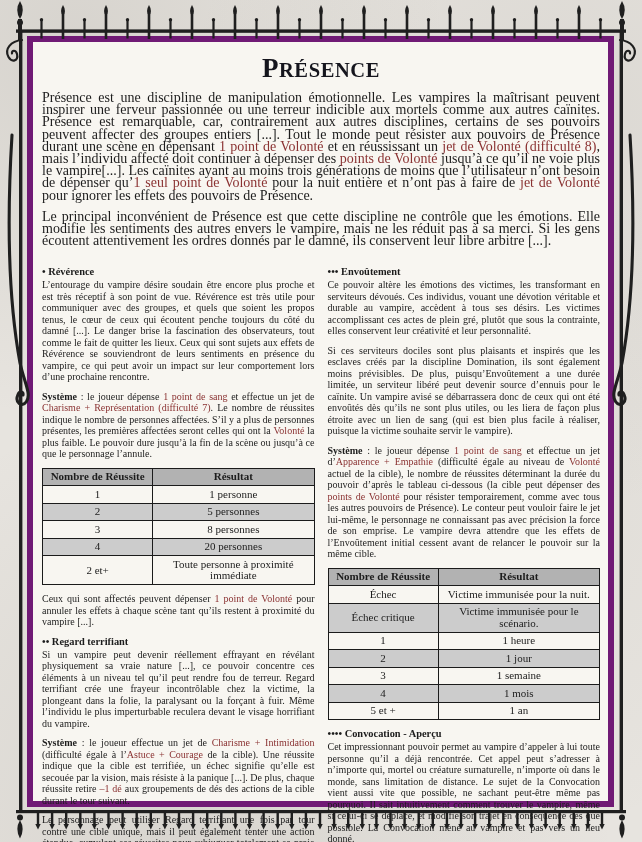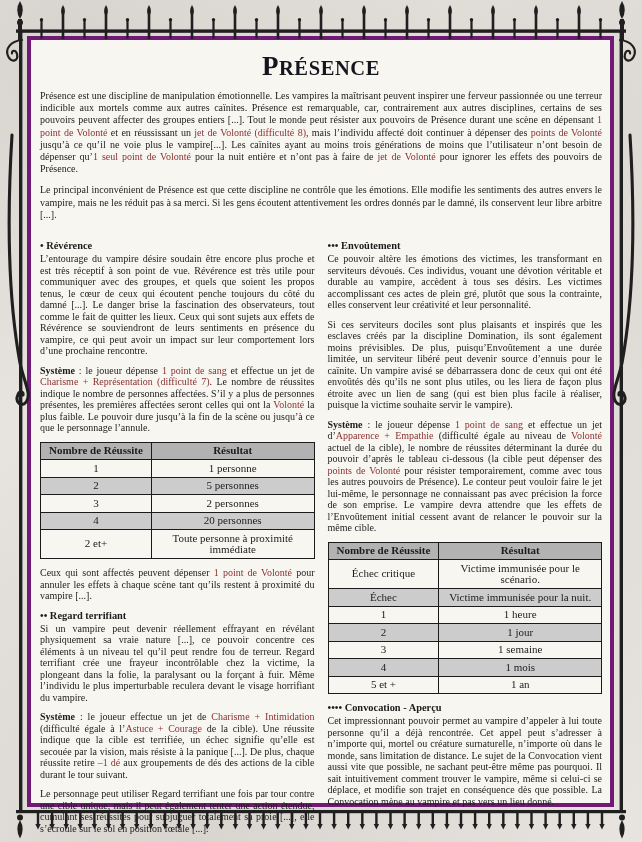--- a/index.html
+++ b/index.html
@@ -13,31 +13,31 @@
     content:"";position:absolute;inset:0;pointer-events:none;z-index:0;
     background:
       radial-gradient(circle at 12% 6%, rgba(115,110,100,.14), transparent 38%),
       radial-gradient(circle at 88% 15%, rgba(115,110,100,.10), transparent 42%),
       radial-gradient(circle at 30% 98%, rgba(115,110,100,.13), transparent 45%),
       radial-gradient(circle at 75% 60%, rgba(115,110,100,.07), transparent 50%);
   }
   .frame{
     position:absolute;left:27px;top:36px;width:587px;height:771px;z-index:1;
     background:var(--paper-inner,#f8f6f1);
-    border:4px solid #701a75;box-sizing:border-box;
+    border:6px solid #701a75;box-sizing:border-box;
   }
   .content{position:absolute;inset:0;padding:3px 8px 0 9px;box-sizing:border-box;}
   #fence{position:absolute;left:0;top:0;z-index:2;pointer-events:none;}
 
   .title{margin:6px 0 7px;text-align:center;font-weight:700;color:#15151d;letter-spacing:.5px;line-height:30px;}
   .title .cap{font-size:27px;}
   .title .rest{font-size:20.5px;text-transform:uppercase;letter-spacing:.6px;}
 
   .para{margin:0 0 8px;text-align:justify;font-size:10px;line-height:11.5px;hyphens:auto;}
-  .intro .para{font-size:10px;line-height:12.2px;margin-bottom:9px;}
+  .intro .para{font-size:14px;line-height:12.2px;margin-bottom:9px;}
   .cols{display:flex;gap:13px;margin-top:17px;}
   .col{flex:1 1 0;min-width:0;}
   .pheading{font-weight:700;font-size:10.4px;line-height:12px;margin:2px 0 1px;}
   .seg-r{color:var(--accent-red,#8a3232);}
   .seg-b{font-weight:700;}
 
   .rtable{width:100%;border-collapse:collapse;margin:5px 0 8px;font-size:11px;table-layout:fixed;}
   .rtable th,.rtable td{border:1px solid #1b1b1b;padding:2.5px 3px;text-align:center;line-height:11.5px;overflow:hidden;}
   .rtable th{background:var(--table-header-bg,#b2b2b2);font-weight:700;}
   .rtable th:first-child{width:38%;}
@@ -71,21 +71,21 @@
                 <tr>
                   <td>1</td>
                   <td>1 personne</td>
                 </tr>
                 <tr>
                   <td>2</td>
                   <td>5 personnes</td>
                 </tr>
                 <tr>
                   <td>3</td>
-                  <td>2 personnes</td>
+                  <td>8 personnes</td>
                 </tr>
                 <tr>
                   <td>4</td>
                   <td>20 personnes</td>
                 </tr>
                 <tr>
                   <td>2 et+</td>
                   <td>Toute personne à proximité immédiate</td>
                 </tr>
               </tbody>
@@ -104,26 +104,26 @@
             <p class="para"><span class="seg-b">Système</span><span> : le joueur dépense </span><span class="seg-r">1 point de sang</span><span> et effectue un jet d’</span><span class="seg-r">Apparence + Empathie</span><span> (difficulté égale au niveau de </span><span class="seg-r">Volonté</span><span> actuel de la cible), le nombre de réussites déterminant la durée du pouvoir d’après le tableau ci-dessous (la cible peut dépenser des </span><span class="seg-r">points de Volonté</span><span> pour résister temporairement, comme avec tous les autres pouvoirs de Présence). Le conteur peut vouloir faire le jet lui-même, le personnage ne connaissant pas avec précision la force de son emprise. Le vampire devra attendre que les effets de l’Envoûtement initial cessent avant de relancer le pouvoir sur la même cible.</span></p>
             <table class="rtable">
               <thead>
                 <tr>
                   <th>Nombre de Réussite</th>
                   <th>Résultat</th>
                 </tr>
               </thead>
               <tbody>
                 <tr>
+                  <td>Échec</td>
+                  <td>Victime immunisée pour la nuit.</td>
+                </tr>
+                <tr>
                   <td>Échec critique</td>
                   <td>Victime immunisée pour le scénario.</td>
-                </tr>
-                <tr>
-                  <td>Échec</td>
-                  <td>Victime immunisée pour la nuit.</td>
                 </tr>
                 <tr>
                   <td>1</td>
                   <td>1 heure</td>
                 </tr>
                 <tr>
                   <td>2</td>
                   <td>1 jour</td>
                 </tr>
                 <tr>

